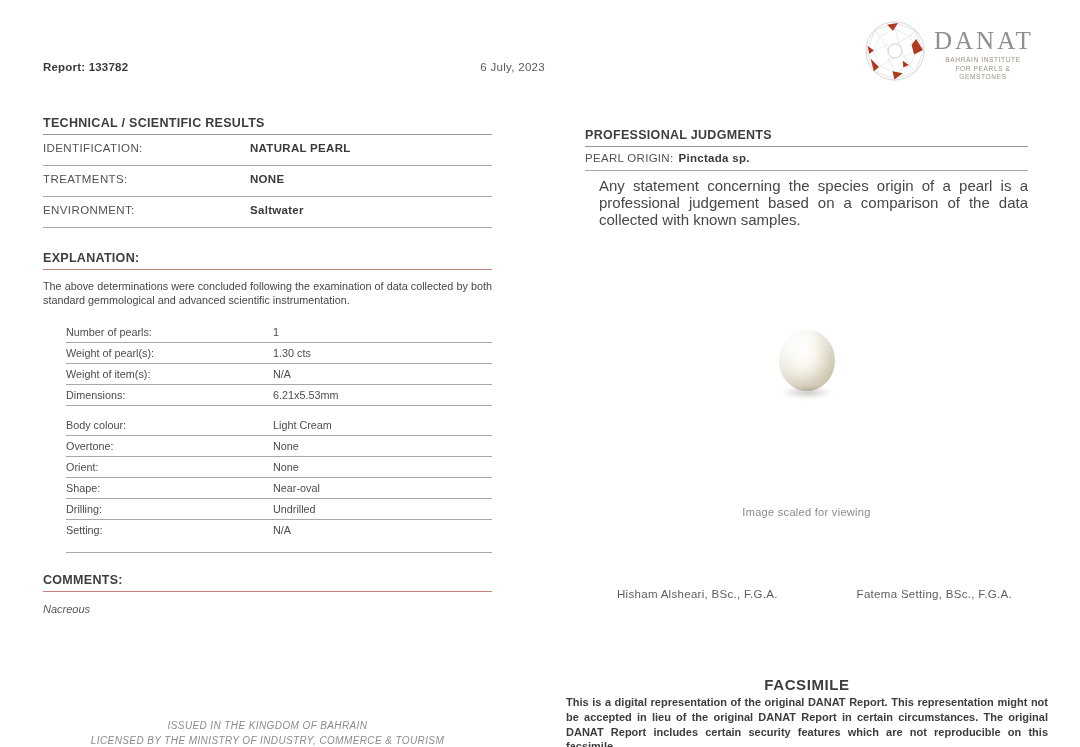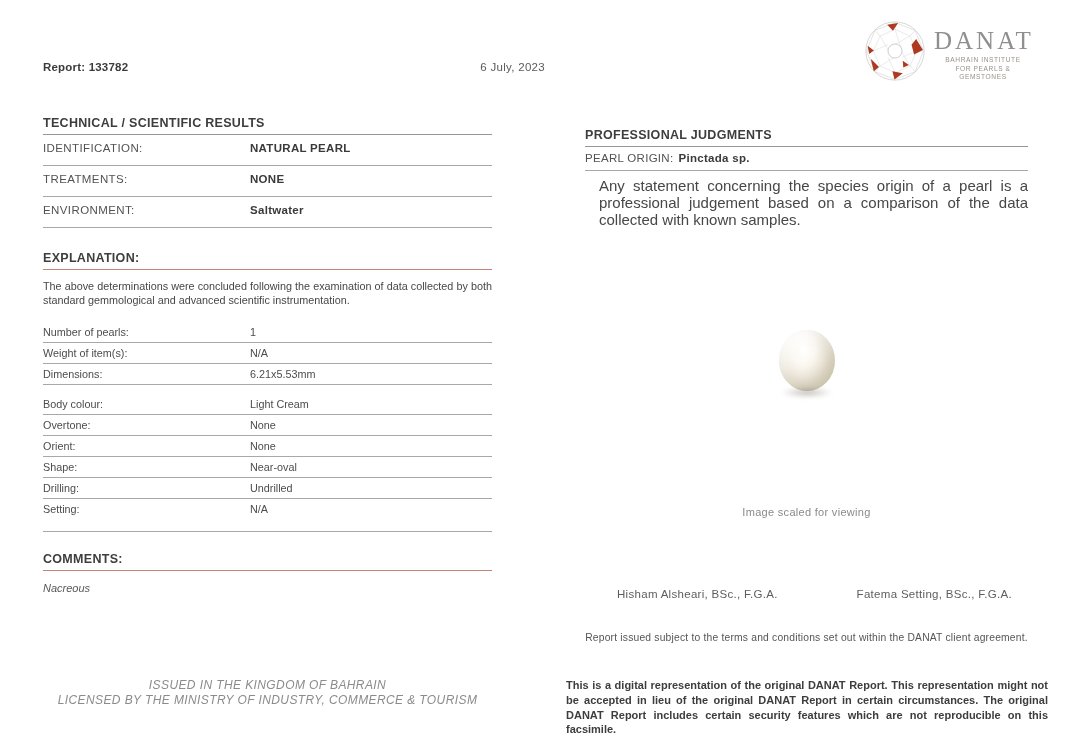--- a/index.html
+++ b/index.html
@@ -51,32 +51,32 @@
 
   .explain-head { margin-top: 23px; }
   .explain-text {
     margin-top: 9px; font-size: 10.8px; line-height: 14px; color: #474747;
     text-align: justify;
   }
 
   .detail-table { margin-top: 15px; }
   .detail-table.second { margin-top: 9px; }
   .detail-row {
-    display: flex; padding: 4px 0 4px; border-bottom: 1px solid #a8a8a8;
+    display: flex; padding: 4px 0 4px; border-bottom: 1px solid #a8a8a8; margin-left: 23px;
   }
   .detail-row .lbl { width: 207px; font-size: 10.8px; color: #4c4c4c; }
   .detail-row .val { font-size: 10.8px; color: #4c4c4c; }
   .detail-row.last { padding-bottom: 16px; }
 
   .comments-head { margin-top: 20px; }
   .comments-text { margin-top: 11px; font-size: 11px; font-style: italic; color: #585858; }
 
   .footer-left {
-    position: absolute; left: 43px; top: 678px; width: 449px; text-align: center;
-    font-size: 12px; font-style: italic; color: #8b8b8b; letter-spacing: 0.4px;
+    position: absolute; left: 43px; top: 719px; width: 449px; text-align: center;
+    font-size: 10px; font-style: italic; color: #8b8b8b; letter-spacing: 0.4px;
     line-height: 14.5px;
   }
 
   
   .origin-row {
     display: flex; padding: 5px 0 6px; border-bottom: 1.2px solid #a8a8a8;
     font-size: 11.5px; color: #525252; letter-spacing: 0.3px;
   }
   .origin-row .origin-val { font-weight: bold; color: #3a3a3a; margin-left: 5px; }
   .origin-statement {
@@ -169,20 +169,24 @@
 
     <div class="section-title red-rule explain-head">EXPLANATION:</div>
     <div class="explain-text">The above determinations were concluded following the examination of data collected by both standard gemmological and advanced scientific instrumentation.</div>
 
     <div class="detail-table">
       <div class="detail-row">
         <span class="lbl">Number of pearls:</span>
         <span class="val">1</span>
       </div>
       <div class="detail-row">
+        <span class="lbl">Weight of pearl(s):</span>
+        <span class="val">1.30 cts</span>
+      </div>
+      <div class="detail-row">
         <span class="lbl">Weight of item(s):</span>
         <span class="val">N/A</span>
       </div>
       <div class="detail-row">
         <span class="lbl">Dimensions:</span>
         <span class="val">6.21x5.53mm</span>
       </div>
     </div>
 
     <div class="detail-table second">
@@ -229,24 +233,24 @@
       <div class="pearl"></div>
       <div class="pearl-shadow"></div>
     </div>
     <div class="image-caption">Image scaled for viewing</div>
 
     <div class="signatures">
       <span>Hisham Alsheari, BSc., F.G.A.</span>
       <span>Fatema Setting, BSc., F.G.A.</span>
     </div>
 
-    <div class="terms-line">Report issued subject to the terms and conditions set out within the DANAT client agreement.</div>
   </div>
 
   <div class="facsimile">
+    <div class="facsimile-title">FACSIMILE</div>
     <div class="facsimile-text">This is a digital representation of the original DANAT Report. This representation might not be accepted in lieu of the original DANAT Report in certain circumstances. The original DANAT Report includes certain security features which are not reproducible on this facsimile.</div>
   </div>
 
   <div class="footer-left">
     <div>ISSUED IN THE KINGDOM OF BAHRAIN</div>
     <div>LICENSED BY THE MINISTRY OF INDUSTRY, COMMERCE &amp; TOURISM</div>
   </div>
 
 </div>
 

